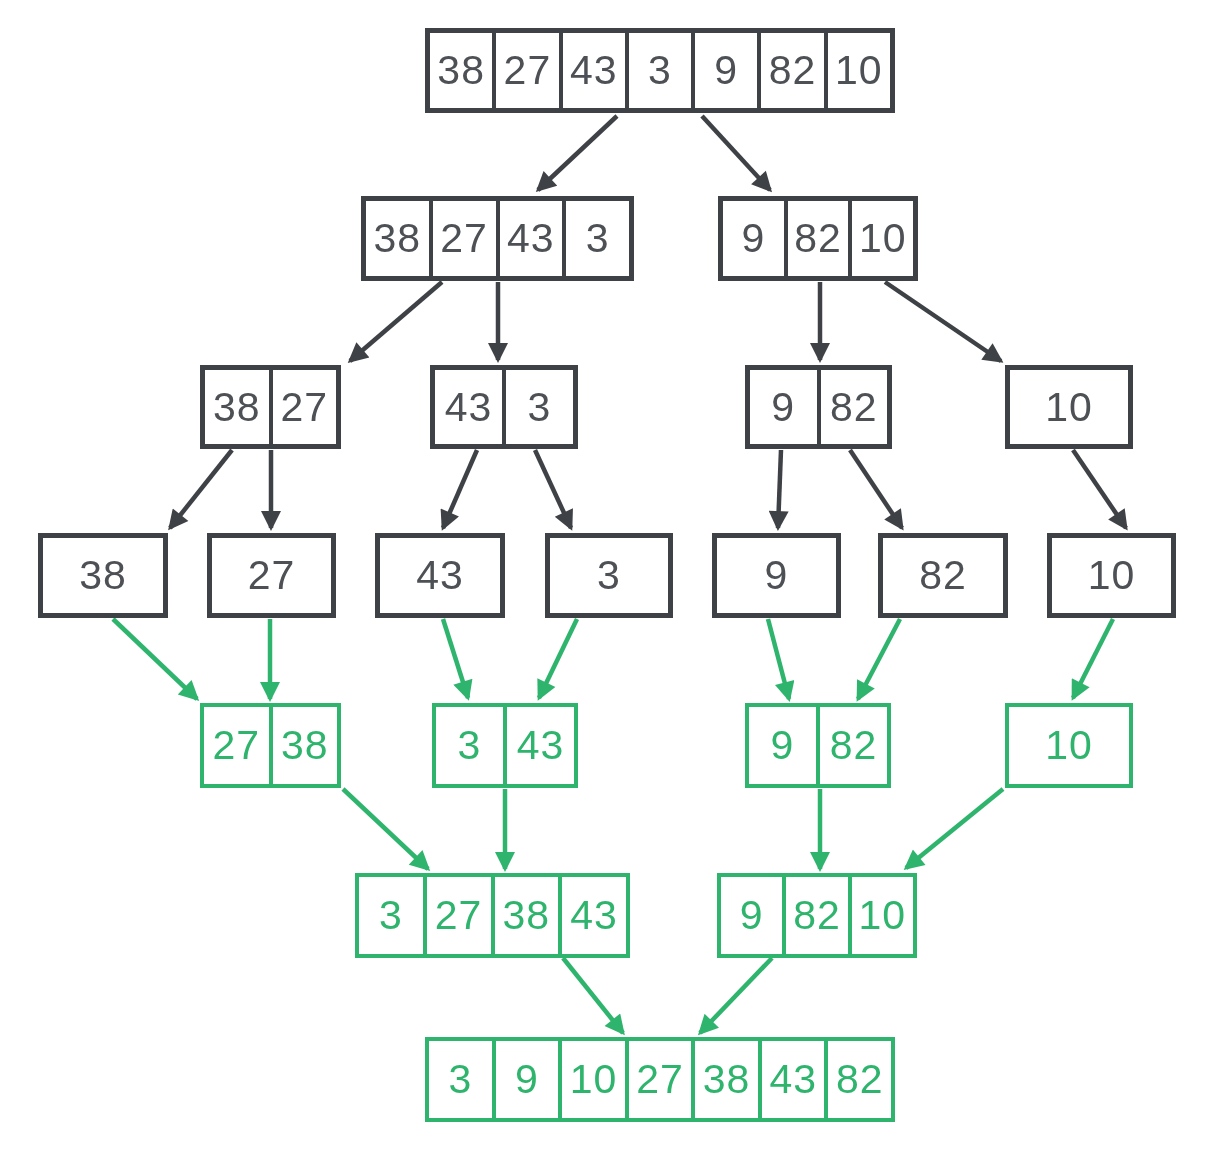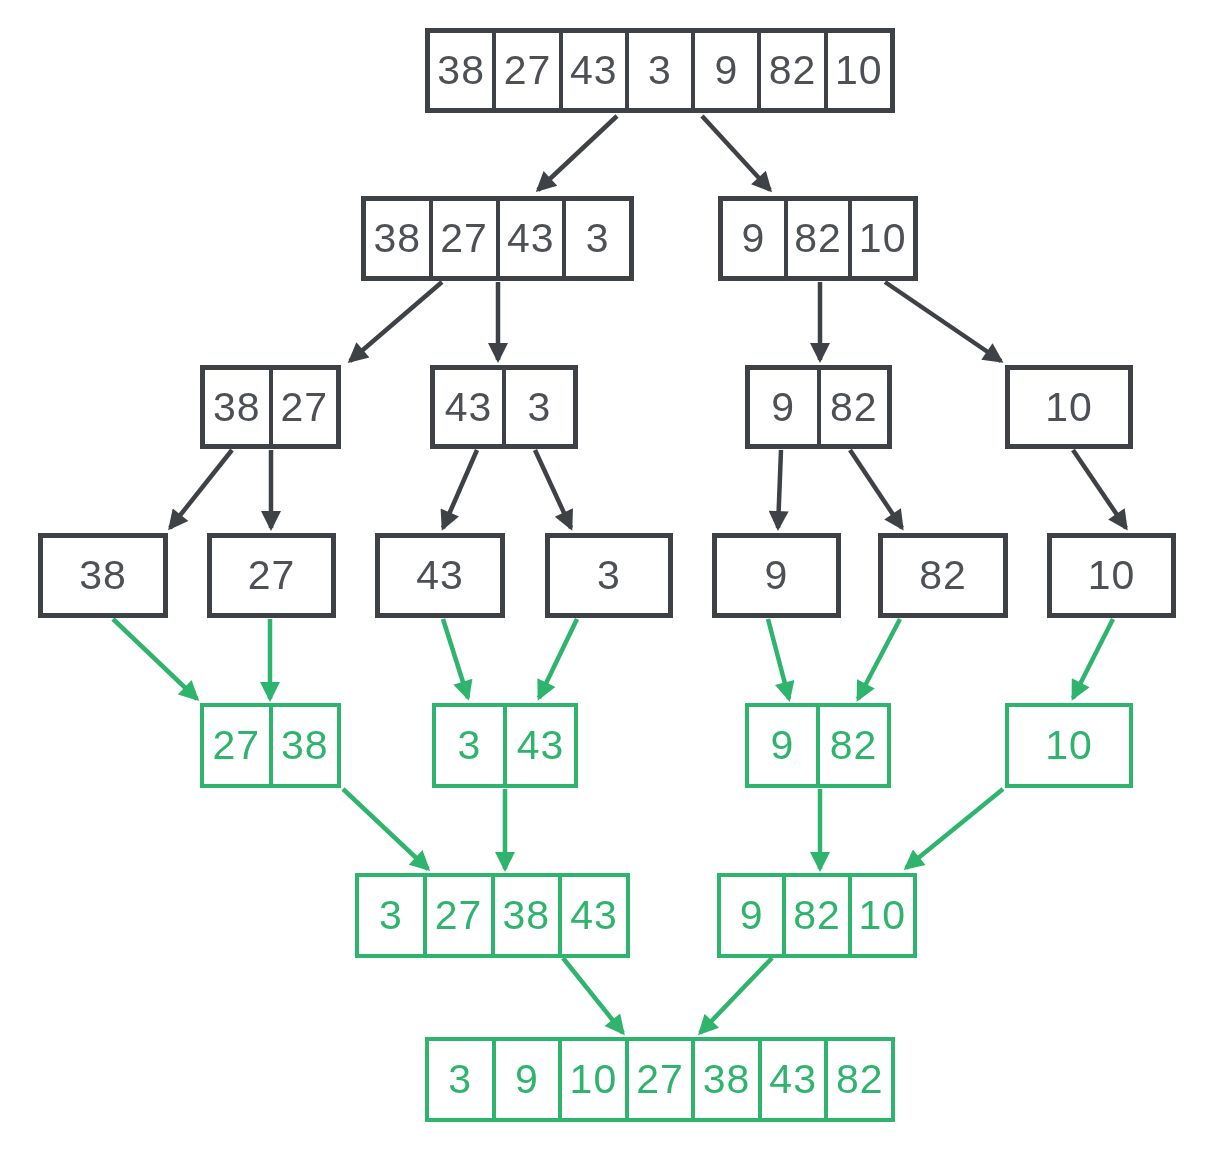--- a/index.html
+++ b/index.html
@@ -13,21 +13,20 @@
     width:1210px;
     height:1150px;
     background:#ffffff;
     overflow:hidden;
   }
   .array{
     position:absolute;
     display:flex;
     box-sizing:border-box;
     background:#ffffff;
-    justify-content:flex-end;
   }
   .array.split{
     border:5px solid var(--split);
   }
   .array.merge{
     border:4px solid var(--merge);
   }
   .cell{
     flex:1 1 0;
     display:flex;

